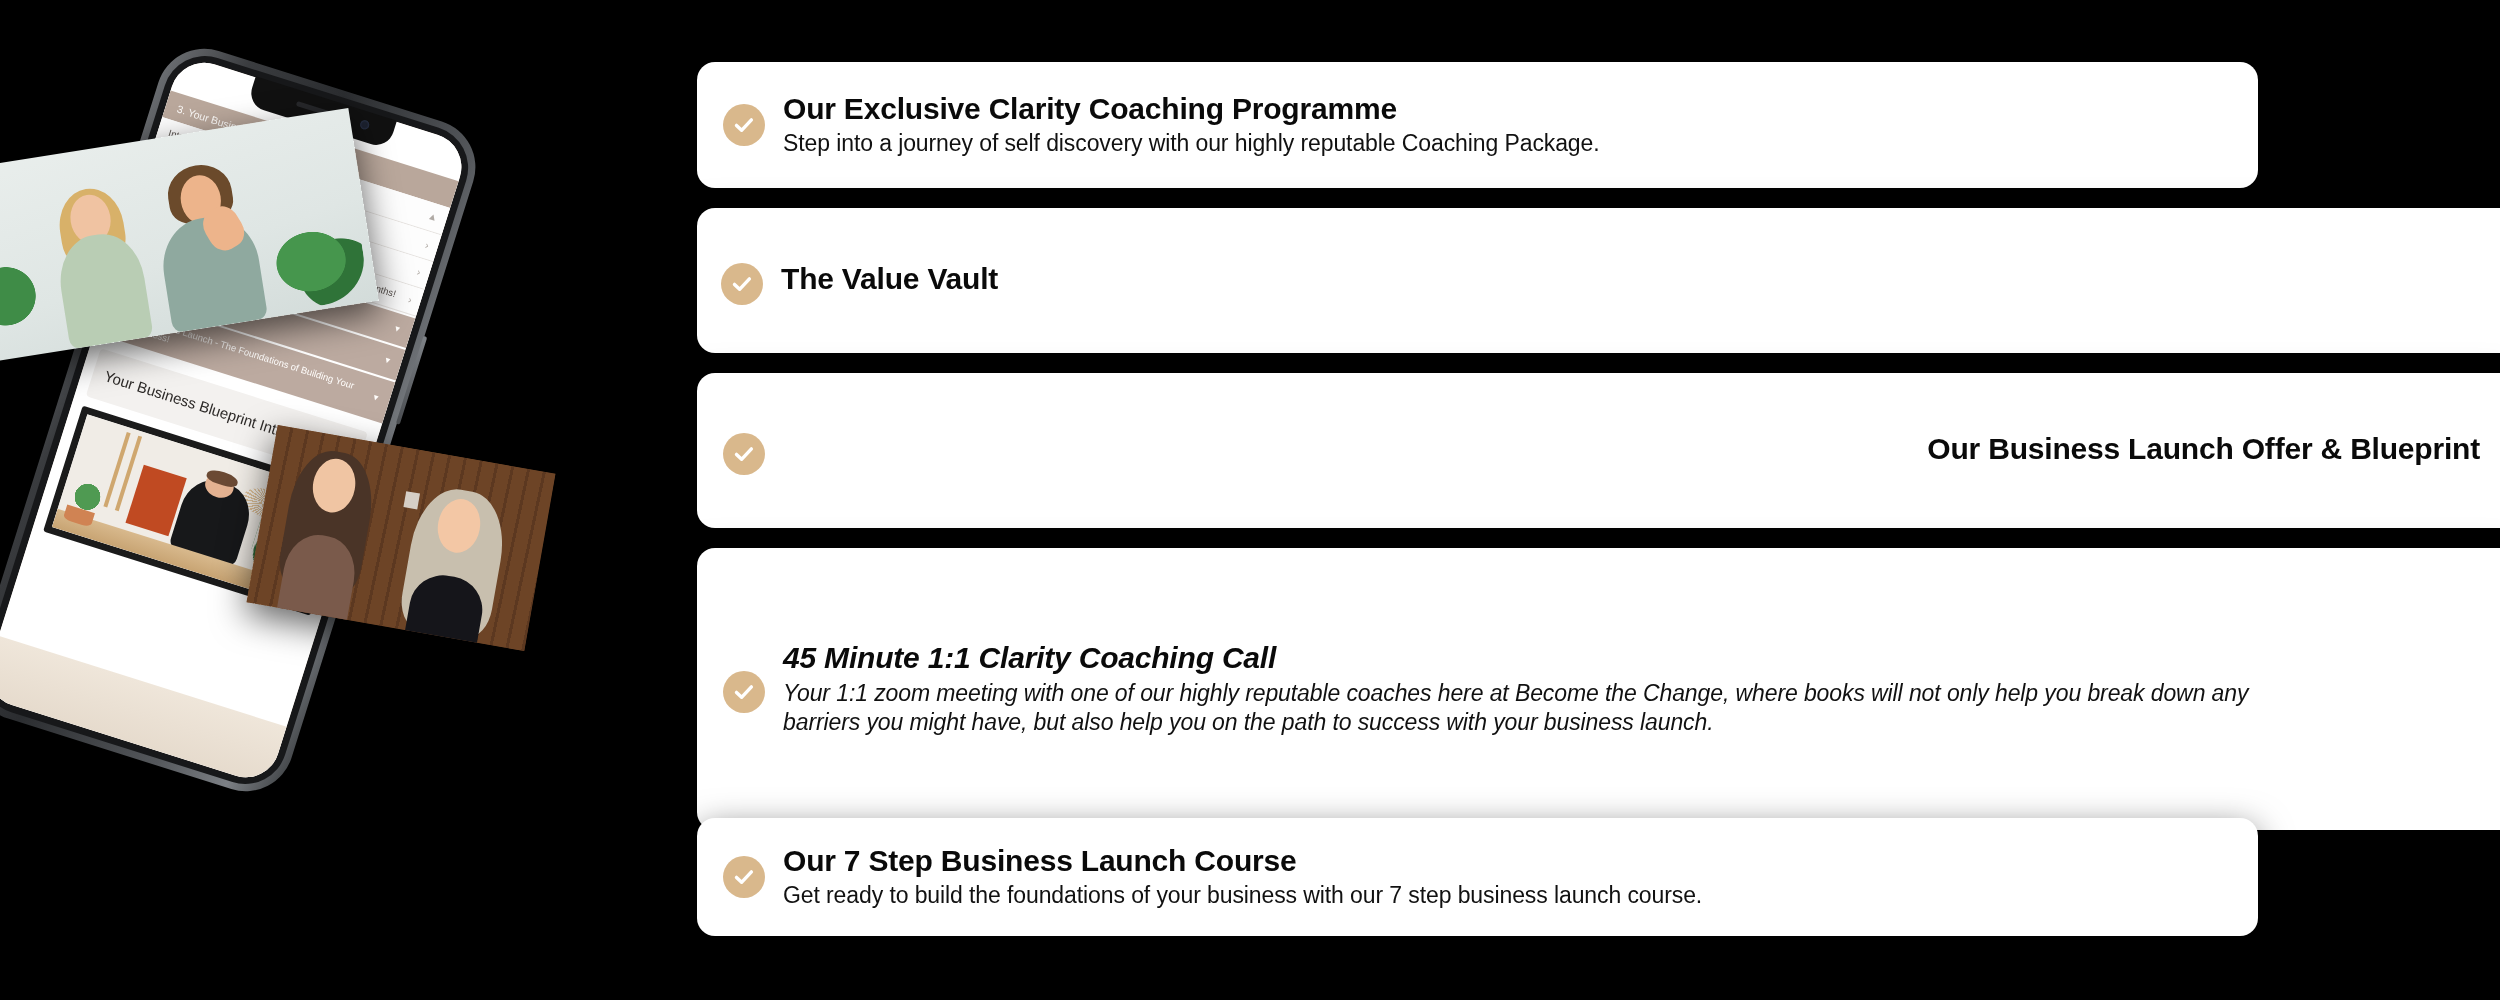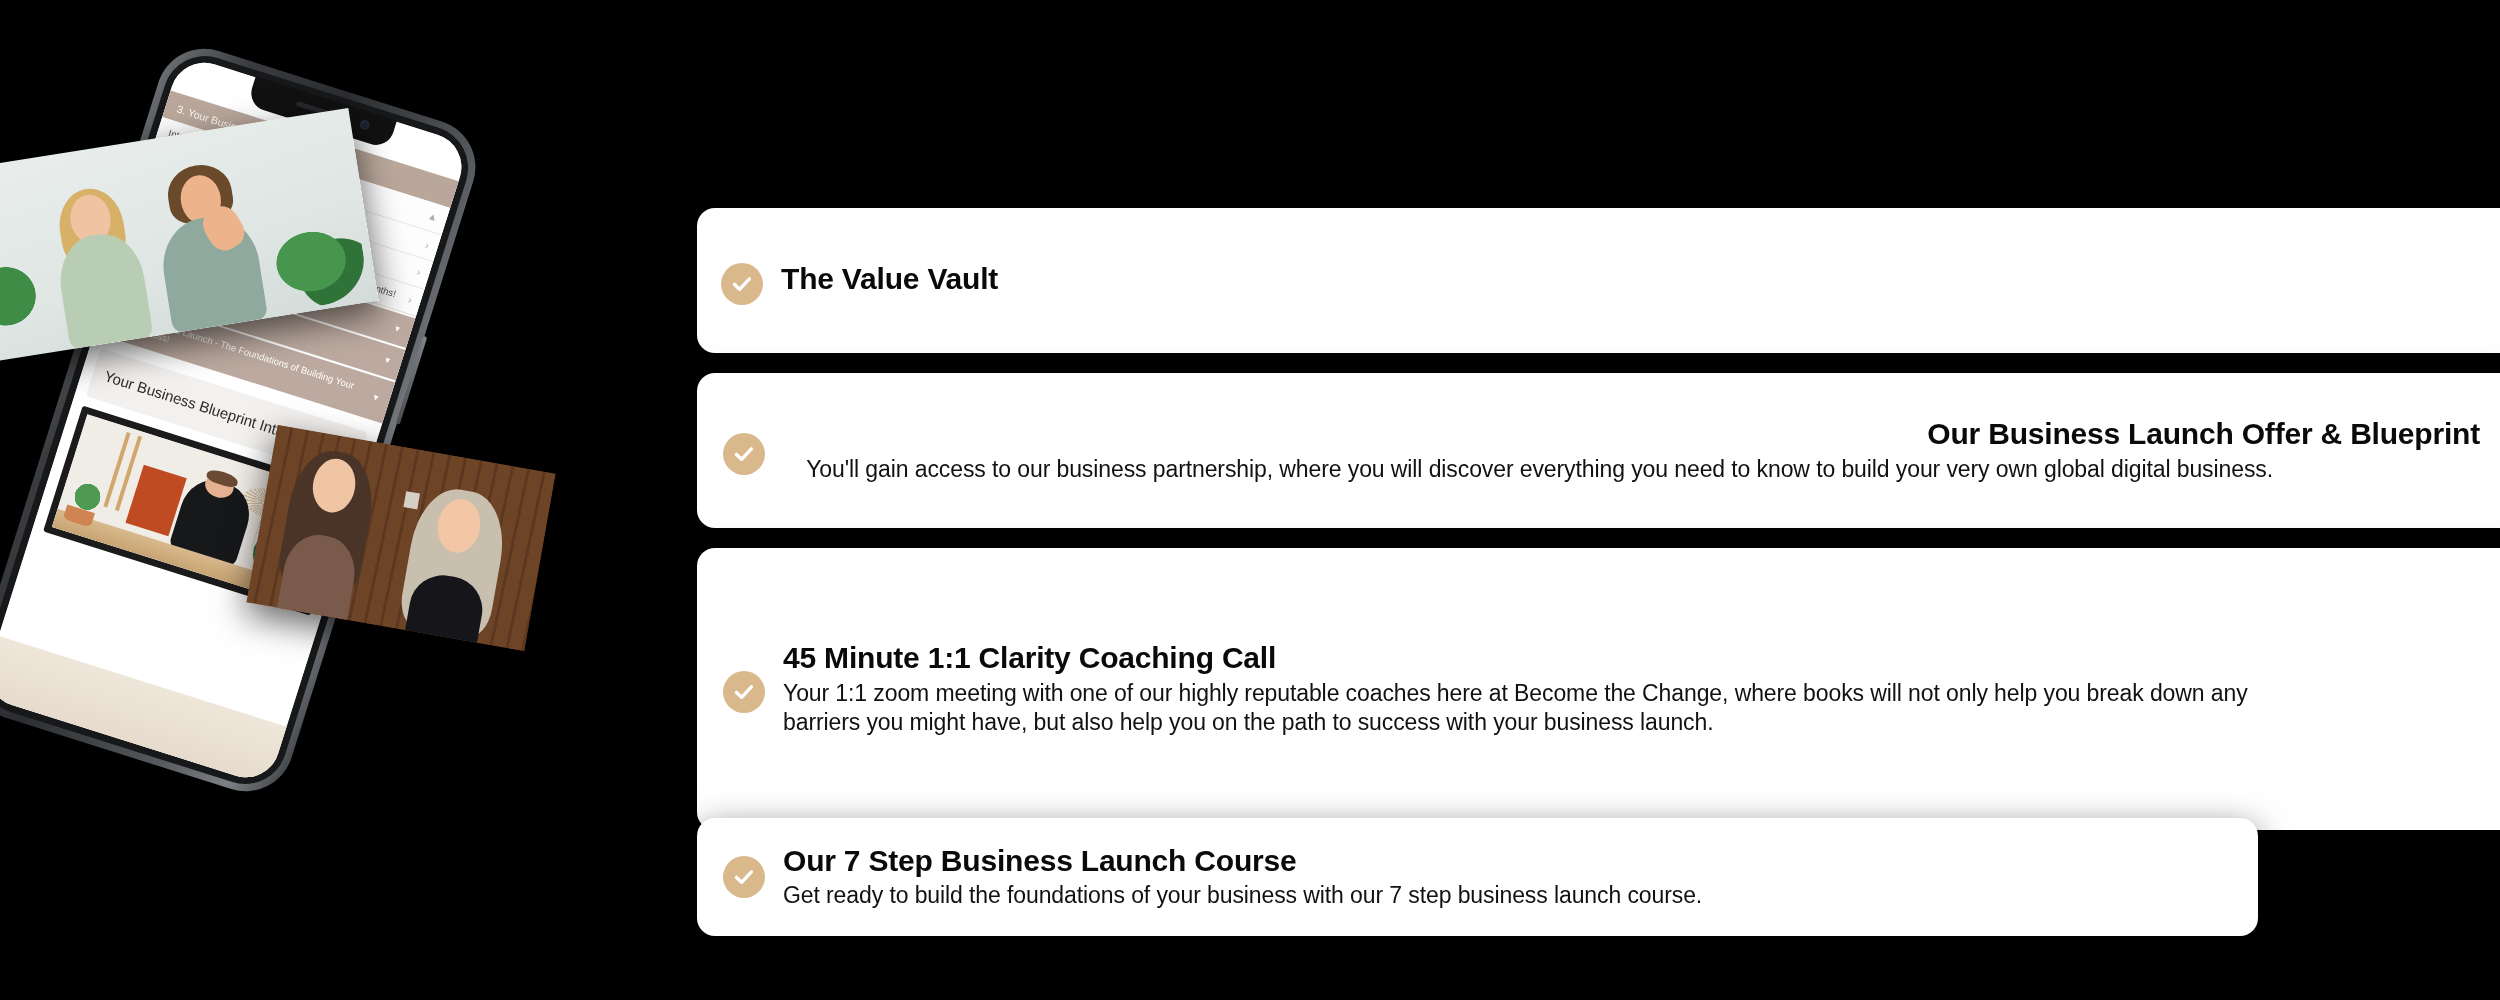--- a/index.html
+++ b/index.html
@@ -235,21 +235,21 @@
     align-items: center;
     padding-left: 26px;
   }
   .card.full {
     border-radius: 18px 0 0 18px;
   }
   
   .card-1 { top: 62px;  left: 0; width: 1561px; height: 126px; }
   .card-2 { top: 208px; left: 0; width: 1842px; height: 145px; padding-left: 24px; }
   .card-3 { top: 373px; left: 0; width: 1803px; height: 155px; text-align: right; }
-  .card-4 { top: 548px; left: 0; width: 1803px; height: 282px; }
+  .card-4 { top: 548px; left: 0; width: 1803px; height: 282px; font-style: italic; }
   .card-5 { top: 818px; left: 0; width: 1561px; height: 118px; }
 
   .check {
     flex: 0 0 auto;
     width: 42px;
     height: 42px;
     border-radius: 50%;
     background: #d9b88c;
     display: flex;
     align-items: center;
@@ -387,41 +387,51 @@
       <div class="ph-hair" style="left:54%;top:18%;width:32%;height:80%;
            background:#c8bfae;border-radius:44% 44% 22% 22%;"></div>
       <div class="ph-head" style="left:62%;top:23%;width:15%;height:30%;background:#f3c7a5;"></div>
       <div class="ph-body" style="left:57%;top:66%;width:26%;height:40%;background:#15151a;"></div>
     </div>
 
   </div>
 
   <div id="cards">
 
+    <div class="card card-1">
+      <div class="check">
+        <svg width="24" height="24" viewBox="0 0 24 24" aria-hidden="true">
+          <path d="M4.5 12.4 L9.6 17.3 L19.4 6.9" fill="none" stroke="#ffffff" stroke-width="3.4" stroke-linecap="round" stroke-linejoin="round"></path>
+        </svg>
+      </div>
+      <div class="card-text">
+        <div class="card-title">Our Exclusive Clarity Coaching Programme</div>
+        <div class="card-desc">Step into a journey of self discovery with our highly reputable Coaching Package.</div>
+      </div>
+    </div>
 
     <div class="card card-2 full">
       <div class="check">
         <svg width="24" height="24" viewBox="0 0 24 24" aria-hidden="true">
           <path d="M4.5 12.4 L9.6 17.3 L19.4 6.9" fill="none" stroke="#ffffff" stroke-width="3.4" stroke-linecap="round" stroke-linejoin="round"></path>
         </svg>
       </div>
       <div class="card-text">
         <div class="card-title">The Value Vault</div>
       </div>
     </div>
 
     <div class="card card-3 full">
       <div class="check">
         <svg width="24" height="24" viewBox="0 0 24 24" aria-hidden="true">
           <path d="M4.5 12.4 L9.6 17.3 L19.4 6.9" fill="none" stroke="#ffffff" stroke-width="3.4" stroke-linecap="round" stroke-linejoin="round"></path>
         </svg>
       </div>
       <div class="card-text">
         <div class="card-title">Our Business Launch Offer &amp; Blueprint</div>
-        <div class="card-desc">You'll gain access to our business partnership, where you will discover everything you need to know to build your very own global digital business.</div>
       </div>
     </div>
 
     <div class="card card-4 full">
       <div class="check">
         <svg width="24" height="24" viewBox="0 0 24 24" aria-hidden="true">
           <path d="M4.5 12.4 L9.6 17.3 L19.4 6.9" fill="none" stroke="#ffffff" stroke-width="3.4" stroke-linecap="round" stroke-linejoin="round"></path>
         </svg>
       </div>
       <div class="card-text">

